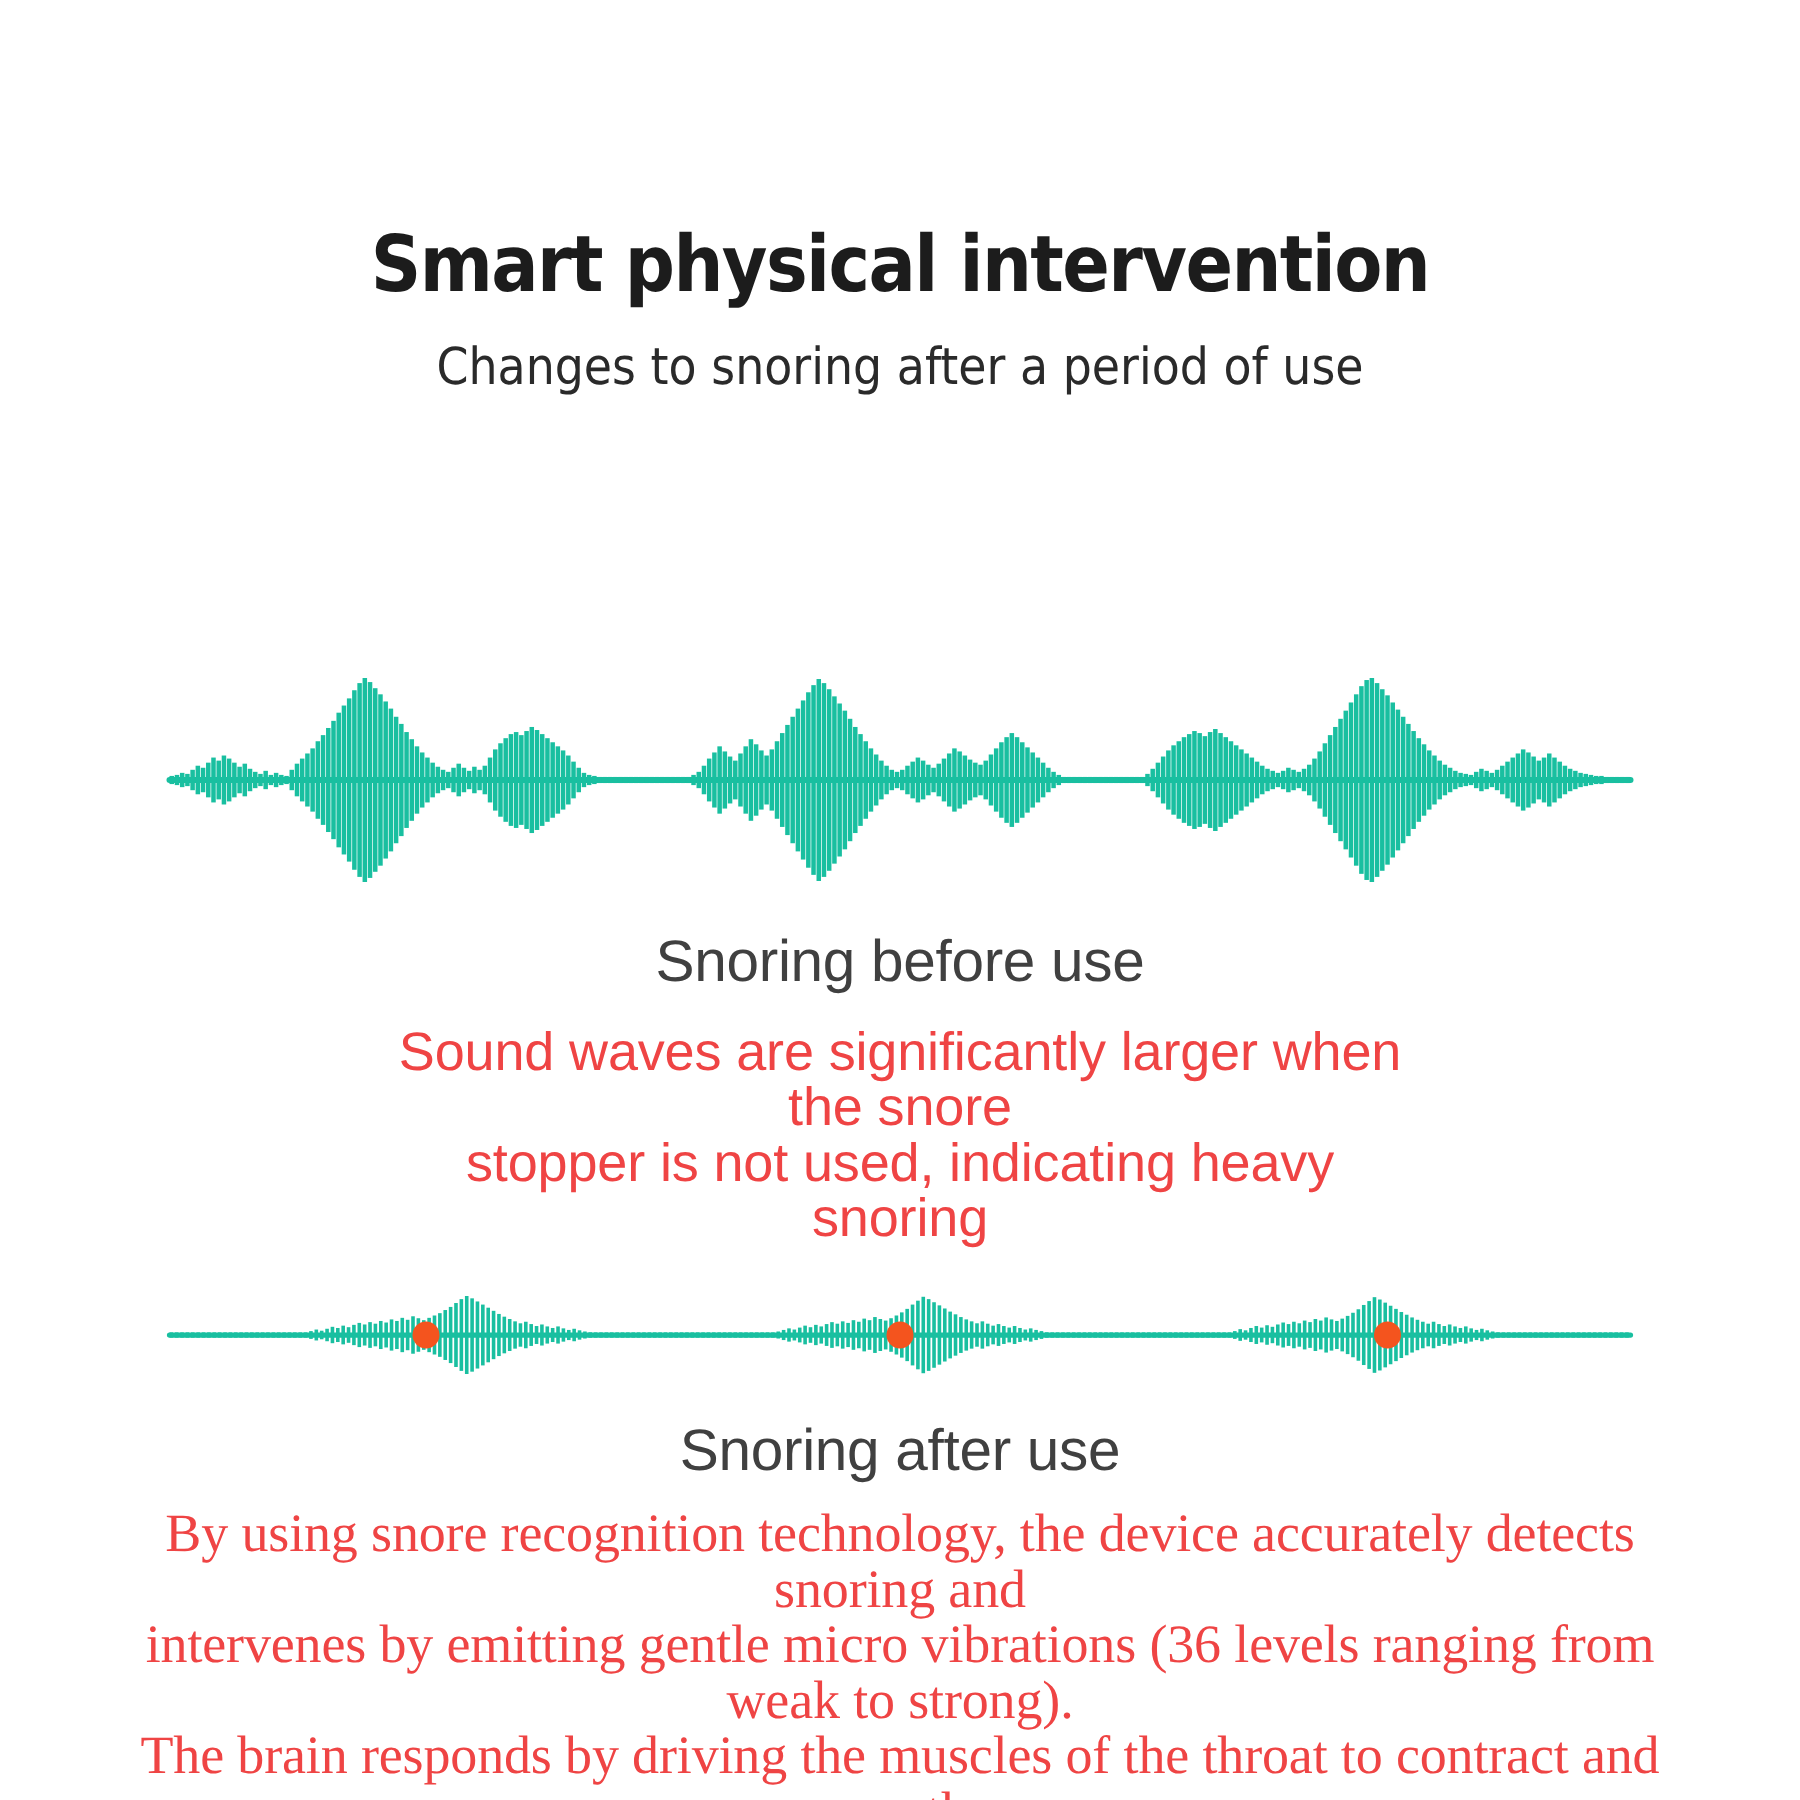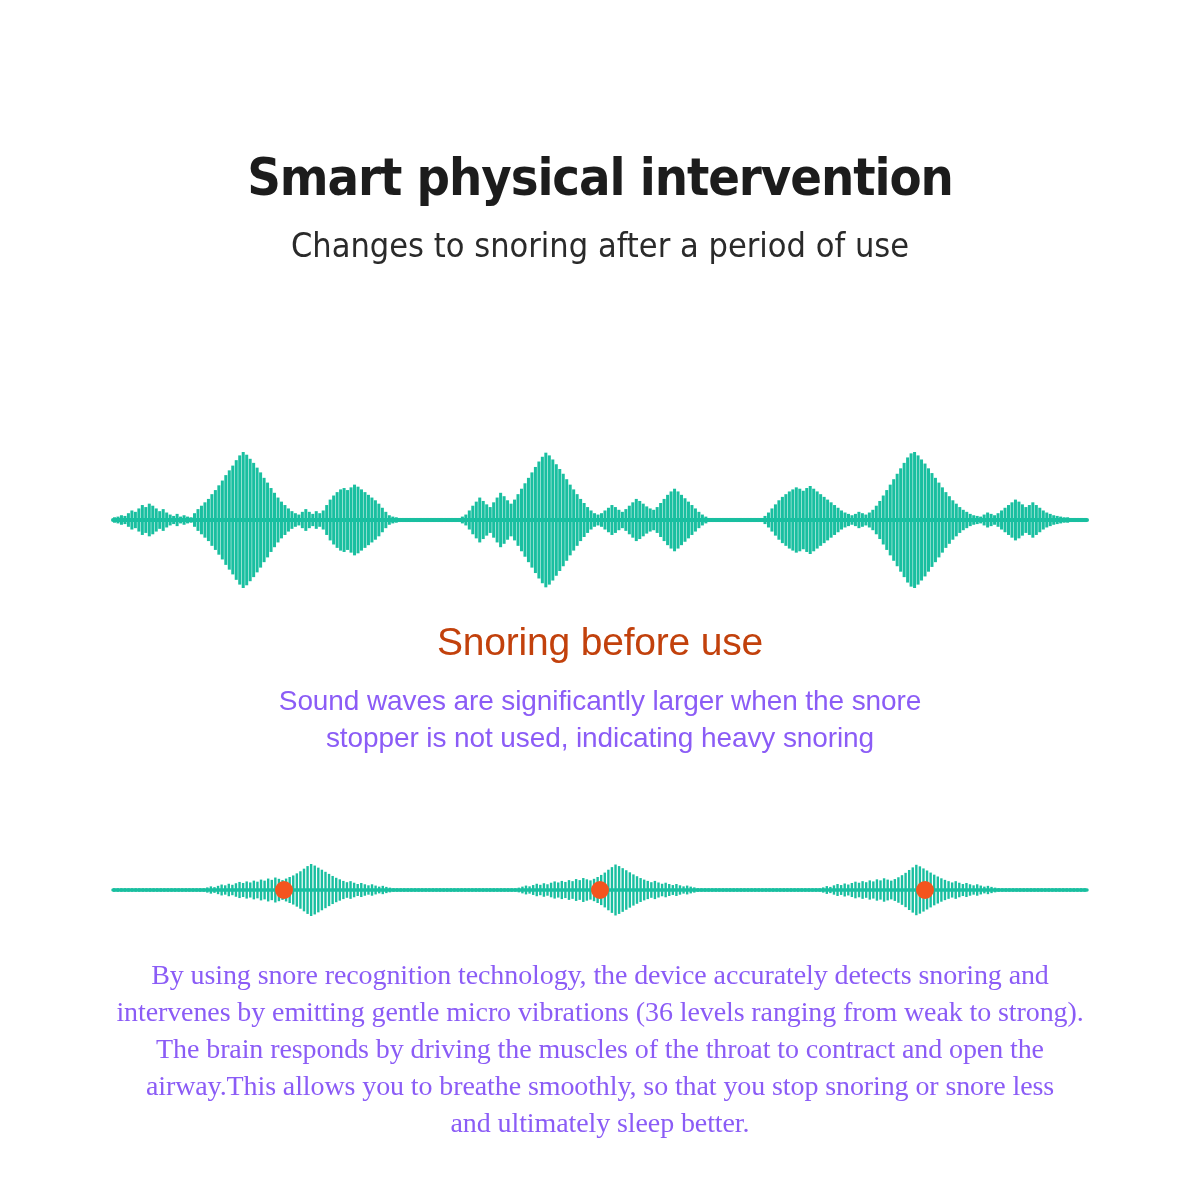--- a/index.html
+++ b/index.html
@@ -73,30 +73,30 @@
     text-align: center;
   }
   #caption-before { top: 618px; }
   #caption-after  { top: 944px; }
 
   .section-heading {
     font-family: "Liberation Sans", sans-serif;
     font-size: 39px;
     font-weight: 400;
     line-height: 48px;
-    color: #c2410c;
+    color: #404040;
     margin: 0;
     letter-spacing: -0.2px;
   }
   .section-body {
     font-family: "Liberation Sans", sans-serif;
-    font-size: 28px;
+    font-size: 36px;
     font-weight: 400;
     line-height: 37px;
-    color: #8b5cf6;
+    color: #ef4444;
     margin: 16px auto 0 auto;
     letter-spacing: -0.1px;
     white-space: pre-line;
   }
   #caption-before .section-body { width: 700px; }
   #caption-after  .section-body { width: 1080px; margin-top: 12px; font-family: Liberation Serif, serif; }
 </style>
 </head>
 <body>
 
@@ -674,20 +674,21 @@
         <rect x="1076.26" y="48.25" width="2.4" height="3.50" fill="#19BFA0"></rect>
         <rect x="1079.84" y="48.25" width="2.4" height="3.50" fill="#19BFA0"></rect>
         <rect x="1083.42" y="48.25" width="2.4" height="3.50" fill="#19BFA0"></rect>
         <circle cx="284" cy="50" r="9" fill="#F4541E"></circle>
         <circle cx="600" cy="50" r="9" fill="#F4541E"></circle>
         <circle cx="925" cy="50" r="9" fill="#F4541E"></circle>
       </svg>
   </div>
 
   <div class="caption-block" id="caption-after">
+    <h2 class="section-heading">Snoring after use</h2>
     <p class="section-body">By using snore recognition technology, the device accurately detects snoring and
 intervenes by emitting gentle micro vibrations (36 levels ranging from weak to strong).
 The brain responds by driving the muscles of the throat to contract and open the
 airway.This allows you to breathe smoothly, so that you stop snoring or snore less
 and ultimately sleep better.</p>
   </div>
 
 </div>
 
 </body></html>

